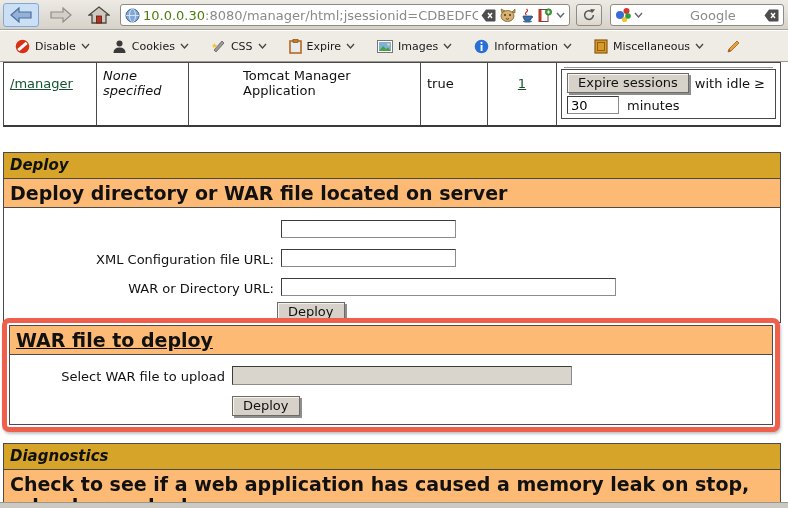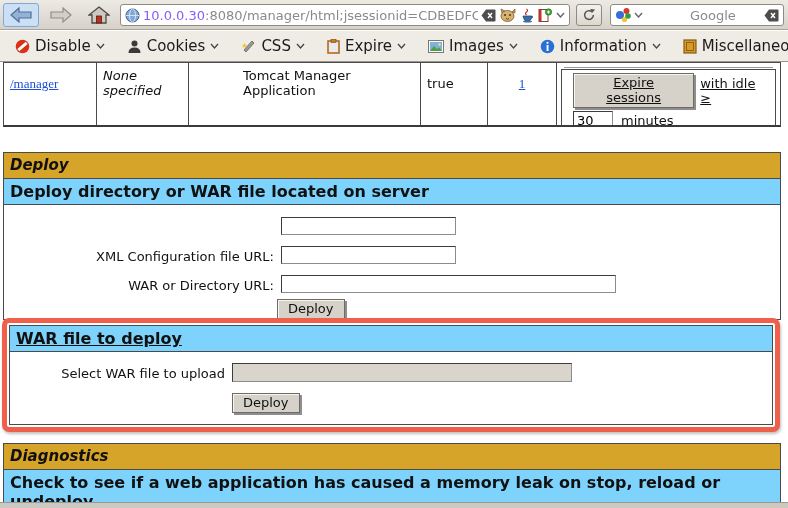--- a/index.html
+++ b/index.html
@@ -17,62 +17,62 @@
   .navbtn { position:absolute; top:3px; height:24px; display:flex; align-items:center; justify-content:center; }
   #back-btn { left:3px; width:36px; background:#CBE0F5; border:1px solid #7FA9DB; border-radius:3px; }
   #fwd-btn { left:44px; width:34px; }
   #home-btn { left:84px; width:30px; }
   #url-bar {
     position:absolute; left:120px; top:4px; width:450px; height:22px;
     background:#fff; border:1px solid #8F8B83; border-radius:3px;
     display:flex; align-items:center; padding:0 4px; gap:3px; overflow:hidden;
   }
   #url-text { font-size:13px; white-space:nowrap; flex:0 1 auto; overflow:hidden; }
-  #url-text .host { color:#8b5cf6; }
+  #url-text .host { color:#4d7c0f; }
   #url-text .rest { color:#8a8a8a; }
   .urlbar-icons { margin-left:auto; display:flex; align-items:center; gap:4px; }
   #reload-btn {
     position:absolute; left:576px; top:4px; width:26px; height:22px;
     background:linear-gradient(#F4F2EE,#DCD8D0); border:1px solid #8F8B83; border-radius:3px;
     display:flex; align-items:center; justify-content:center;
   }
   #search-box {
     position:absolute; left:610px; top:4px; width:174px; height:22px;
     background:#fff; border:1px solid #8F8B83; border-radius:3px;
     display:flex; align-items:center; padding:0 4px; gap:3px;
   }
   #search-text { font-size:13px; color:#8a8a8a;margin-left:44px; }
   
   #webdev {
     position:absolute; top:31px; left:0; width:788px; height:31px;
     background:#EFECE5; border-bottom:1px solid #9B978F;
     display:flex; align-items:center; gap:0; padding-left:4px;
   }
-  .wd-item { display:flex; align-items:center; gap:5px; padding:0 11px; font-size:15px; color:#1a1a1a; }
+  .wd-item { display:flex; align-items:center; gap:5px; padding:0 11px; font-size:11px; color:#1a1a1a; }
   .chev { width:9px; height:6px; }
   
   #page { position:absolute; top:62px; left:0; width:788px; height:446px; background:#fff; }
   
   #apps-table {
     position:absolute; top:0; left:3px; width:778px; height:65px;
     display:flex; border-top:1px solid #4a4a4a; border-bottom:2px solid #3a3a3a;
     border-left:1px solid #4a4a4a; border-right:1px solid #4a4a4a;
     font-size:13px;
   }
   .apps-cell { border-right:1px solid #4a4a4a; padding:5px 6px; overflow:hidden; }
   .apps-cell:last-child { border-right:none; }
   .c-path { width:93px; padding-top:13px; }
   .c-ver  { width:92px; font-style:italic; }
   .c-name { width:184px;margin-left:48px; }
   .c-run  { width:67px; text-align:left; padding-top:13px; }
   .c-sess { width:69px; text-align:center; padding-top:13px; }
   .c-cmd  { flex:1; padding:2px 4px; }
-  a.tbllink { color:#1d4ed8; text-decoration:underline;font-family:Liberation Serif, serif; }
+  a.tbllink { color:#14532d; text-decoration:underline; }
   .remnant { height:3px; border-bottom:1px solid #999; margin:0 3px 1px 3px; }
-  .sess-box { border:1px solid #4a4a4a; padding:3px 5px 4px 11px;text-decoration:underline; }
+  .sess-box { border:1px solid #4a4a4a; padding:3px 5px 4px 5px; }
   .sess-row1 { display:flex; align-items:center; gap:6px; }
   .sess-row2 { display:flex; align-items:center; gap:8px; margin-top:3px; }
   
   .btn3d {
     background:#D6D2C9; border:1px solid #6e6b64; border-radius:0;
     box-shadow:inset 1px 1px 0 #f6f4f0, 2px 2px 0 rgba(50,50,50,0.55);
     font:13px "DejaVu Sans", sans-serif; padding:1px 10px 2px 10px; color:#111; cursor:pointer;
   }
   .tinput {
     border:1px solid #8c8c8c; border-top-color:#3c3c3c; border-left-color:#3c3c3c;
@@ -83,21 +83,21 @@
     background:#D9D5CC; height:19px;
   }
   
   .section { position:absolute; left:3px; width:778px; border:1px solid #4a4a4a; background:#fff; }
   #deploy-section { top:90px; }
   .sec-title {
     background:#D5A428; font-size:15px; font-weight:bold; font-style:italic;
     padding:3px 6px 4px 6px; border-bottom:1px solid #4a4a4a;
   }
   .sec-head {
-    background:#7dd3fc; font-size:16px; font-weight:bold;
+    background:#fdba74; font-size:19px; font-weight:bold;
     padding:3px 6px; border-bottom:1px solid #4a4a4a;
   }
   #deploy-form { position:relative; height:114px; }
   .flabel { position:absolute; left:10px; width:260px; text-align:right; font-size:13px; }
   
   #highlight-box {
     position:absolute; top:256px; left:2px; width:778px; height:114px;
     border:5px solid #EF604C; border-radius:7px; background:#fff;
     box-shadow:1px 2px 3px rgba(0,0,0,0.25); padding:2px;
   }
@@ -335,21 +335,21 @@
         <a class="tbllink" href="#">1</a>
       </div>
       <div class="apps-cell c-cmd">
         <div class="remnant"></div>
         <div class="sess-box">
           <div class="sess-row1">
             <button class="btn3d">Expire sessions</button>
             <span>with idle ≥</span>
           </div>
           <div class="sess-row2">
-            <input class="tinput" style="width: 40px;" value="30">
+            <input class="tinput" style="width: 52px;" value="30">
             <span>minutes</span>
           </div>
         </div>
       </div>
     </div>
 
     <div class="section" id="deploy-section">
       <div class="sec-title">Deploy</div>
       <div class="sec-head">Deploy directory or WAR file located on server</div>
       <div id="deploy-form">

